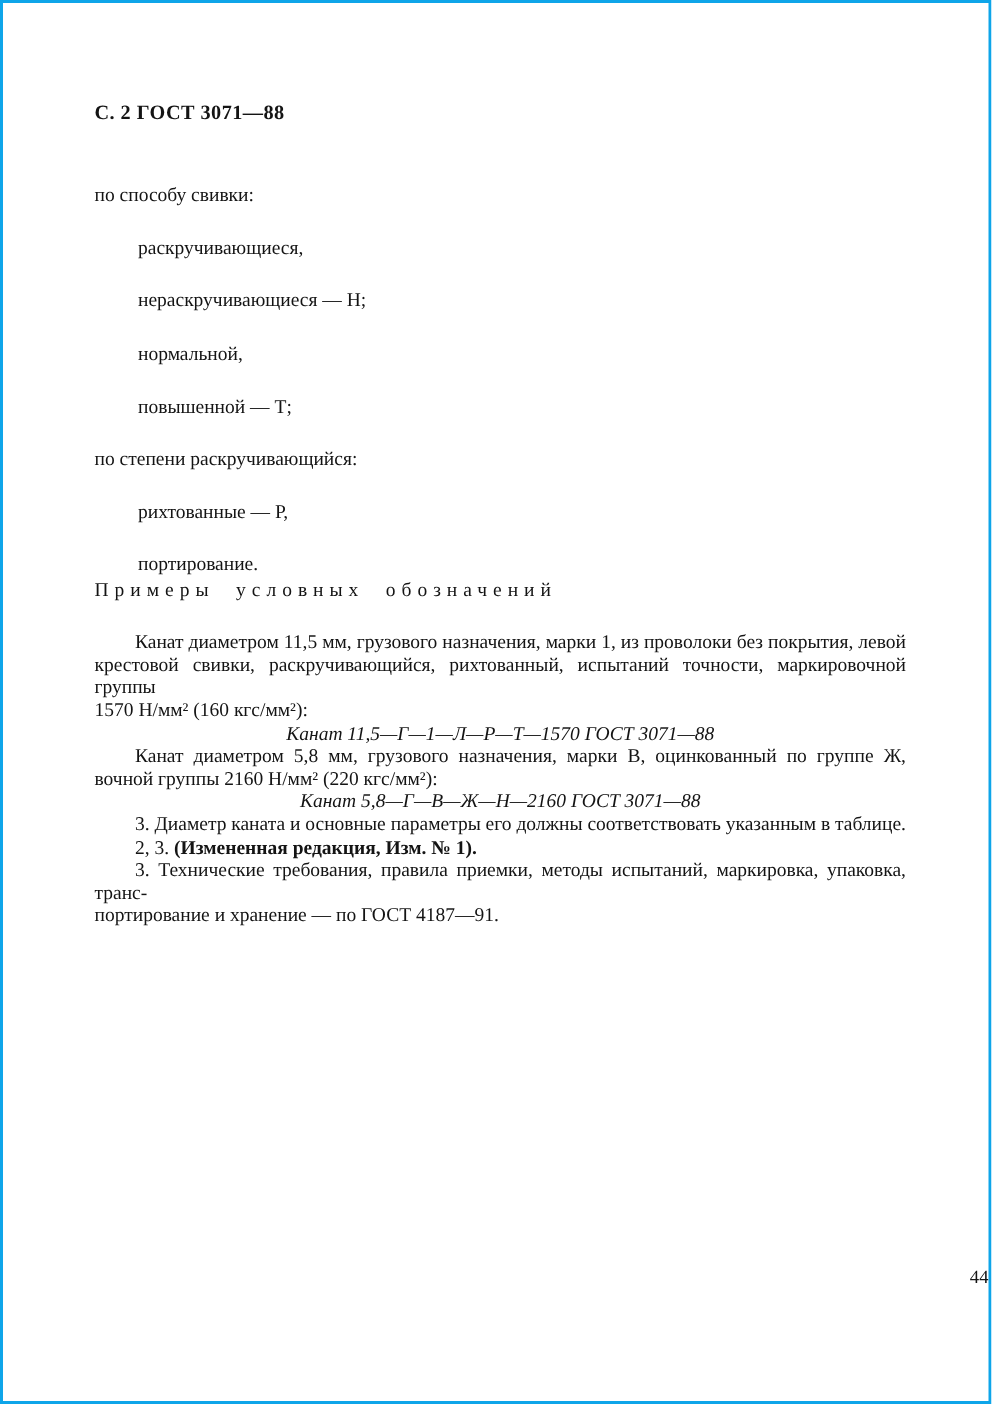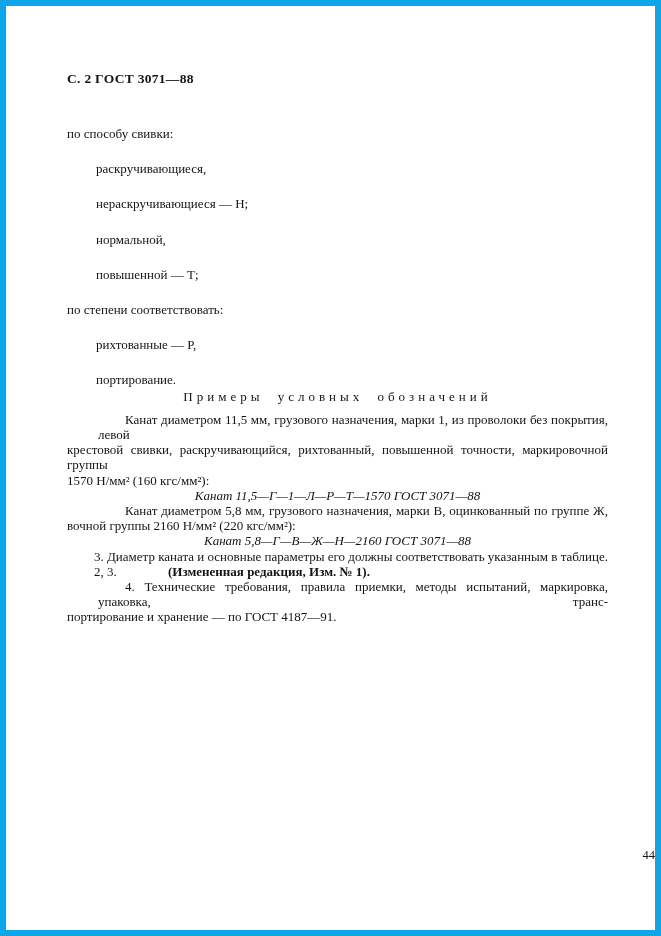--- a/index.html
+++ b/index.html
@@ -1,21 +1,21 @@
 <!DOCTYPE html>
 <html><head>
 <meta charset="utf-8">
 <style>
   html, body { margin: 0; padding: 0; background: #fff; }
   .page {
     position: relative;
     width: 661px;
     height: 936px;
     background: #ffffff;
-    border: 6px solid #0ea5e9;
+    border: 2px solid #0ea5e9;
     box-sizing: border-box;
     font-family: "Liberation Serif", "DejaVu Serif", serif;
     color: #141414;
     overflow: hidden;
     text-decoration: underline;
   }
   .running-header {
     position: absolute;
     left: 61px;
     top: 65px;
@@ -28,38 +28,38 @@
     position: absolute;
     left: 61px;
     top: 100px;
     width: 541px;
     font-size: 13px;
     line-height: 15.2px;
   }
   .line { white-space: nowrap; margin-top: 20px; }
   .line.sub { padding-left: 29px; }
   .section-heading {
-    text-align: center;
+    text-align: left;
     letter-spacing: 4px;
     word-spacing: 7px;
-    margin: 1px 0 8px 0;
+    margin: 1px 0 20px 0;
   }
   .para { width: 541px; }
   .jline {
     text-align: justify;
     text-align-last: justify;
   }
-  .jline.first { text-indent: 27px; margin-left: 31px; }
+  .jline.first { text-indent: 27px; }
   .jline.last { text-align-last: left; }
   .designation {
     text-align: center;
     font-style: italic;
   }
   .clause { text-indent: 27px; }
-  .clause b { font-weight: bold; margin-left: 48px; }
+  .clause b { font-weight: bold; }
   .page-number {
     position: absolute;
     left: 0;
     top: 842px;
     width: 100%;
     text-align: right;
     font-size: 12.5px;
   }
 </style>
 </head>
@@ -71,48 +71,48 @@
 
   <div class="body-text">
 
     <div class="line">по способу свивки:</div>
     <div class="line sub">раскручивающиеся,</div>
     <div class="line sub">нераскручивающиеся — Н;</div>
 
     <div class="line sub">нормальной,</div>
     <div class="line sub">повышенной — Т;</div>
 
-    <div class="line">по степени соответствовать:</div>
+    <div class="line">по степени раскручивающийся:</div>
     <div class="line sub">рихтованные — Р,</div>
     <div class="line sub">портирование.</div>
 
     <div class="section-heading">Примеры условных обозначений</div>
 
     <div class="para">
       <div class="jline first">Канат диаметром 11,5 мм, грузового назначения, марки 1, из проволоки без покрытия, левой</div>
-      <div class="jline">крестовой свивки, раскручивающийся, рихтованный, повышенной точности, маркировочной группы</div>
+      <div class="jline">крестовой свивки, раскручивающийся, рихтованный, испытаний точности, маркировочной группы</div>
       <div class="jline last">1570 Н/мм² (160 кгс/мм²):</div>
     </div>
     <div class="designation">Канат 11,5—Г—1—Л—Р—Т—1570 ГОСТ 3071—88</div>
 
     <div class="para">
       <div class="jline first">Канат диаметром 5,8 мм, грузового назначения, марки В, оцинкованный по группе Ж,</div>
       <div class="jline last">вочной группы 2160 Н/мм² (220 кгс/мм²):</div>
     </div>
     <div class="designation">Канат 5,8—Г—В—Ж—Н—2160 ГОСТ 3071—88</div>
 
     <div class="clause">3. Диаметр каната и основные параметры его должны соответствовать указанным в таблице.</div>
 
     <div class="clause">
       <span>2, 3.</span>
       <b>(Измененная редакция, Изм. № 1).</b>
     </div>
 
     <div class="para">
-      <div class="jline first">4. Технические требования, правила приемки, методы испытаний, маркировка, упаковка, транс-</div>
+      <div class="jline first">3. Технические требования, правила приемки, методы испытаний, маркировка, упаковка, транс-</div>
       <div class="jline last">портирование и хранение — по ГОСТ 4187—91.</div>
     </div>
 
   </div>
 
   <div class="page-number">44</div>
 
 </div>
 
 </body></html>

